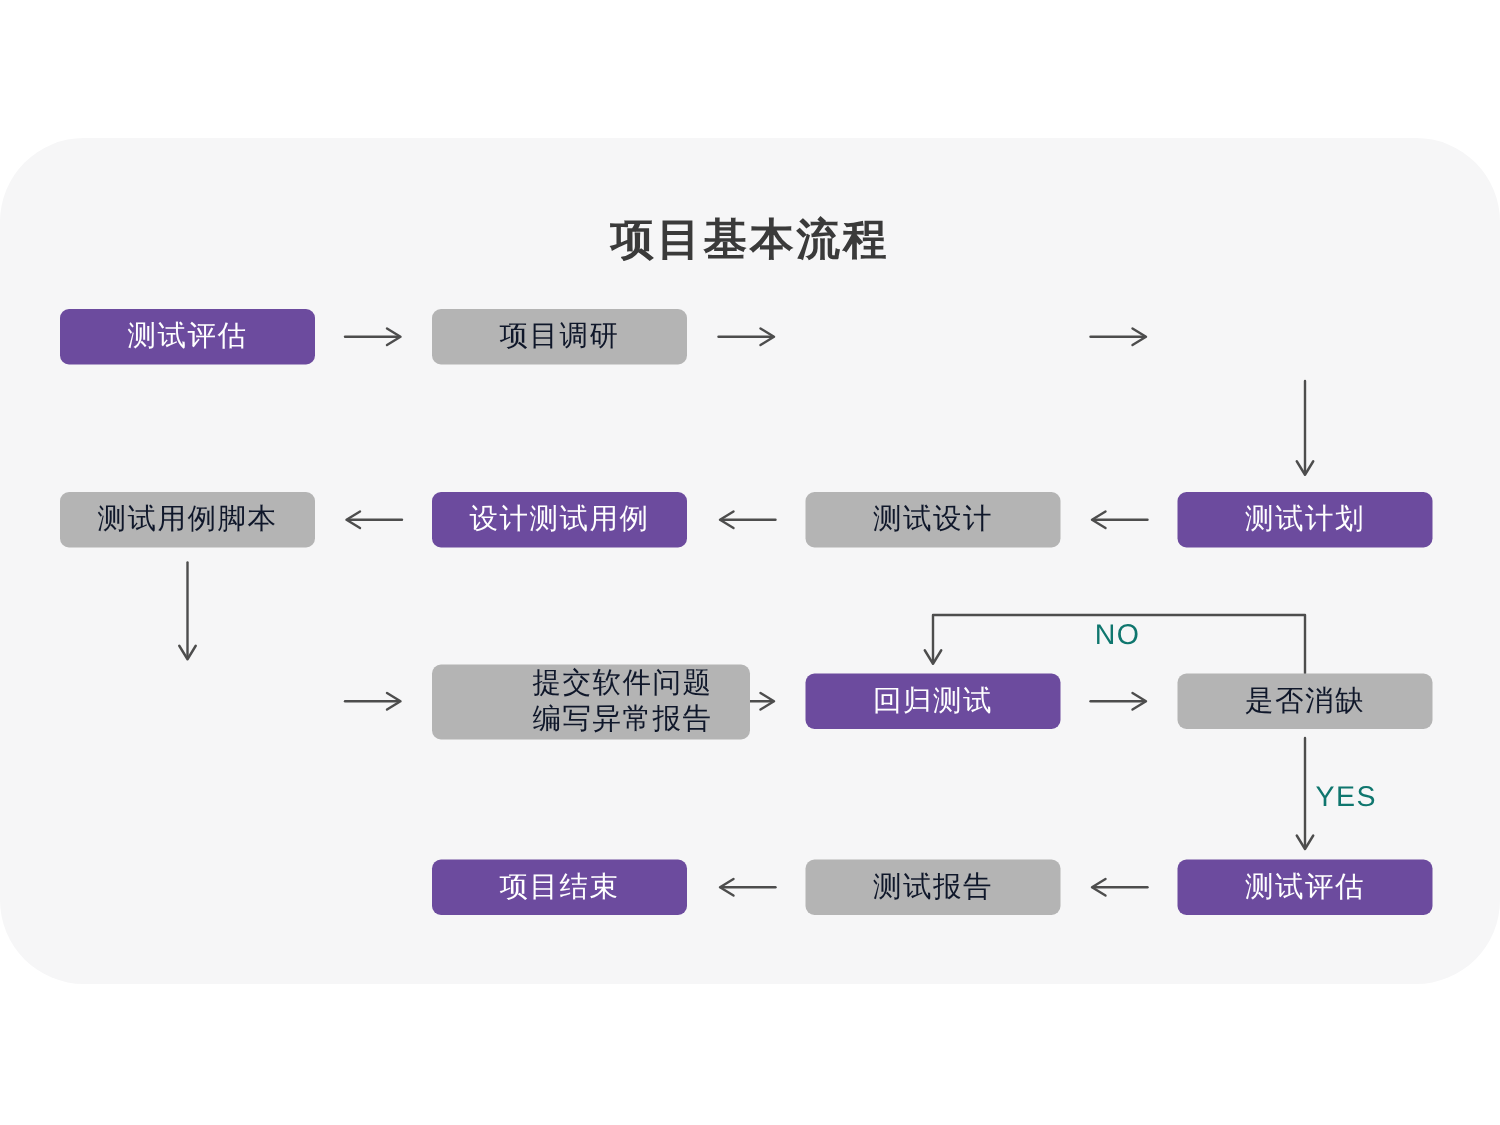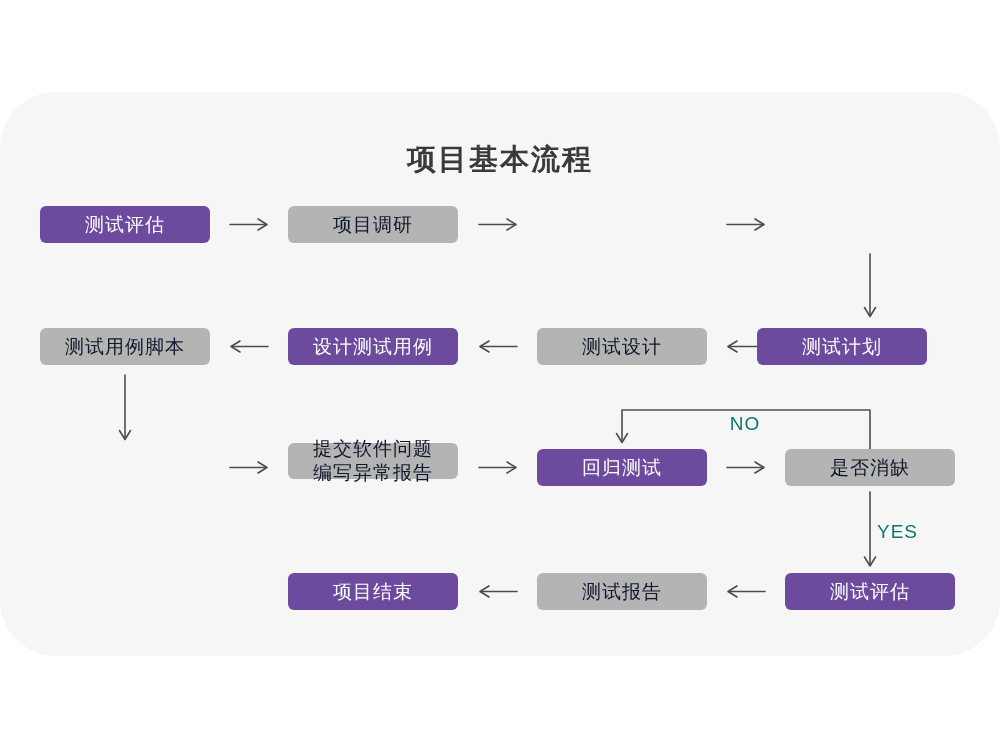--- a/index.html
+++ b/index.html
@@ -47,21 +47,21 @@
     align-items:center;
     justify-content:center;
     text-align:center;
     font-size:19px;
     line-height:24px;
     white-space:pre-line;
     letter-spacing:1px;
   }
   .node.purple{ background:var(--purple); color:#ffffff; }
   .node.gray{ background:var(--gray); color:#0f172a; }
-  .node.tall{ height:36px; }
+  .node.tall{ height:50px;padding-left:42px; }
   .arrow-layer{
     position:absolute;
     left:0;top:0;
     width:1000px;height:750px;
     pointer-events:none;
   }
   .arrow-layer path{
     stroke:var(--arrow);
     stroke-width:1.6;
     fill:none;
@@ -153,21 +153,21 @@
     </g>
     <g>
       <path d="M517 591.5 H481"></path>
         <path d="M489 586 L480 591.5 L489 597"></path>
     </g>
   </svg>
 
   <div class="node purple" style="left:40px;top:206px">测试评估</div>
   <div class="node gray" style="left:288px;top:206px">项目调研</div>
 
-  <div class="node purple" style="left:757px;top:328px">测试计划</div>
+  <div class="node purple" style="left:785px;top:328px">测试计划</div>
   <div class="node gray" style="left:537px;top:328px">测试设计</div>
   <div class="node purple" style="left:288px;top:328px">设计测试用例</div>
   <div class="node gray" style="left:40px;top:328px">测试用例脚本</div>
 
   <div class="node gray tall" style="left:288px;top:443px">提交软件问题
 编写异常报告</div>
   <div class="node purple" style="left:537px;top:449px">回归测试</div>
   <div class="node gray" style="left:785px;top:449px">是否消缺</div>
 
   <div class="node purple" style="left:785px;top:573px">测试评估</div>

